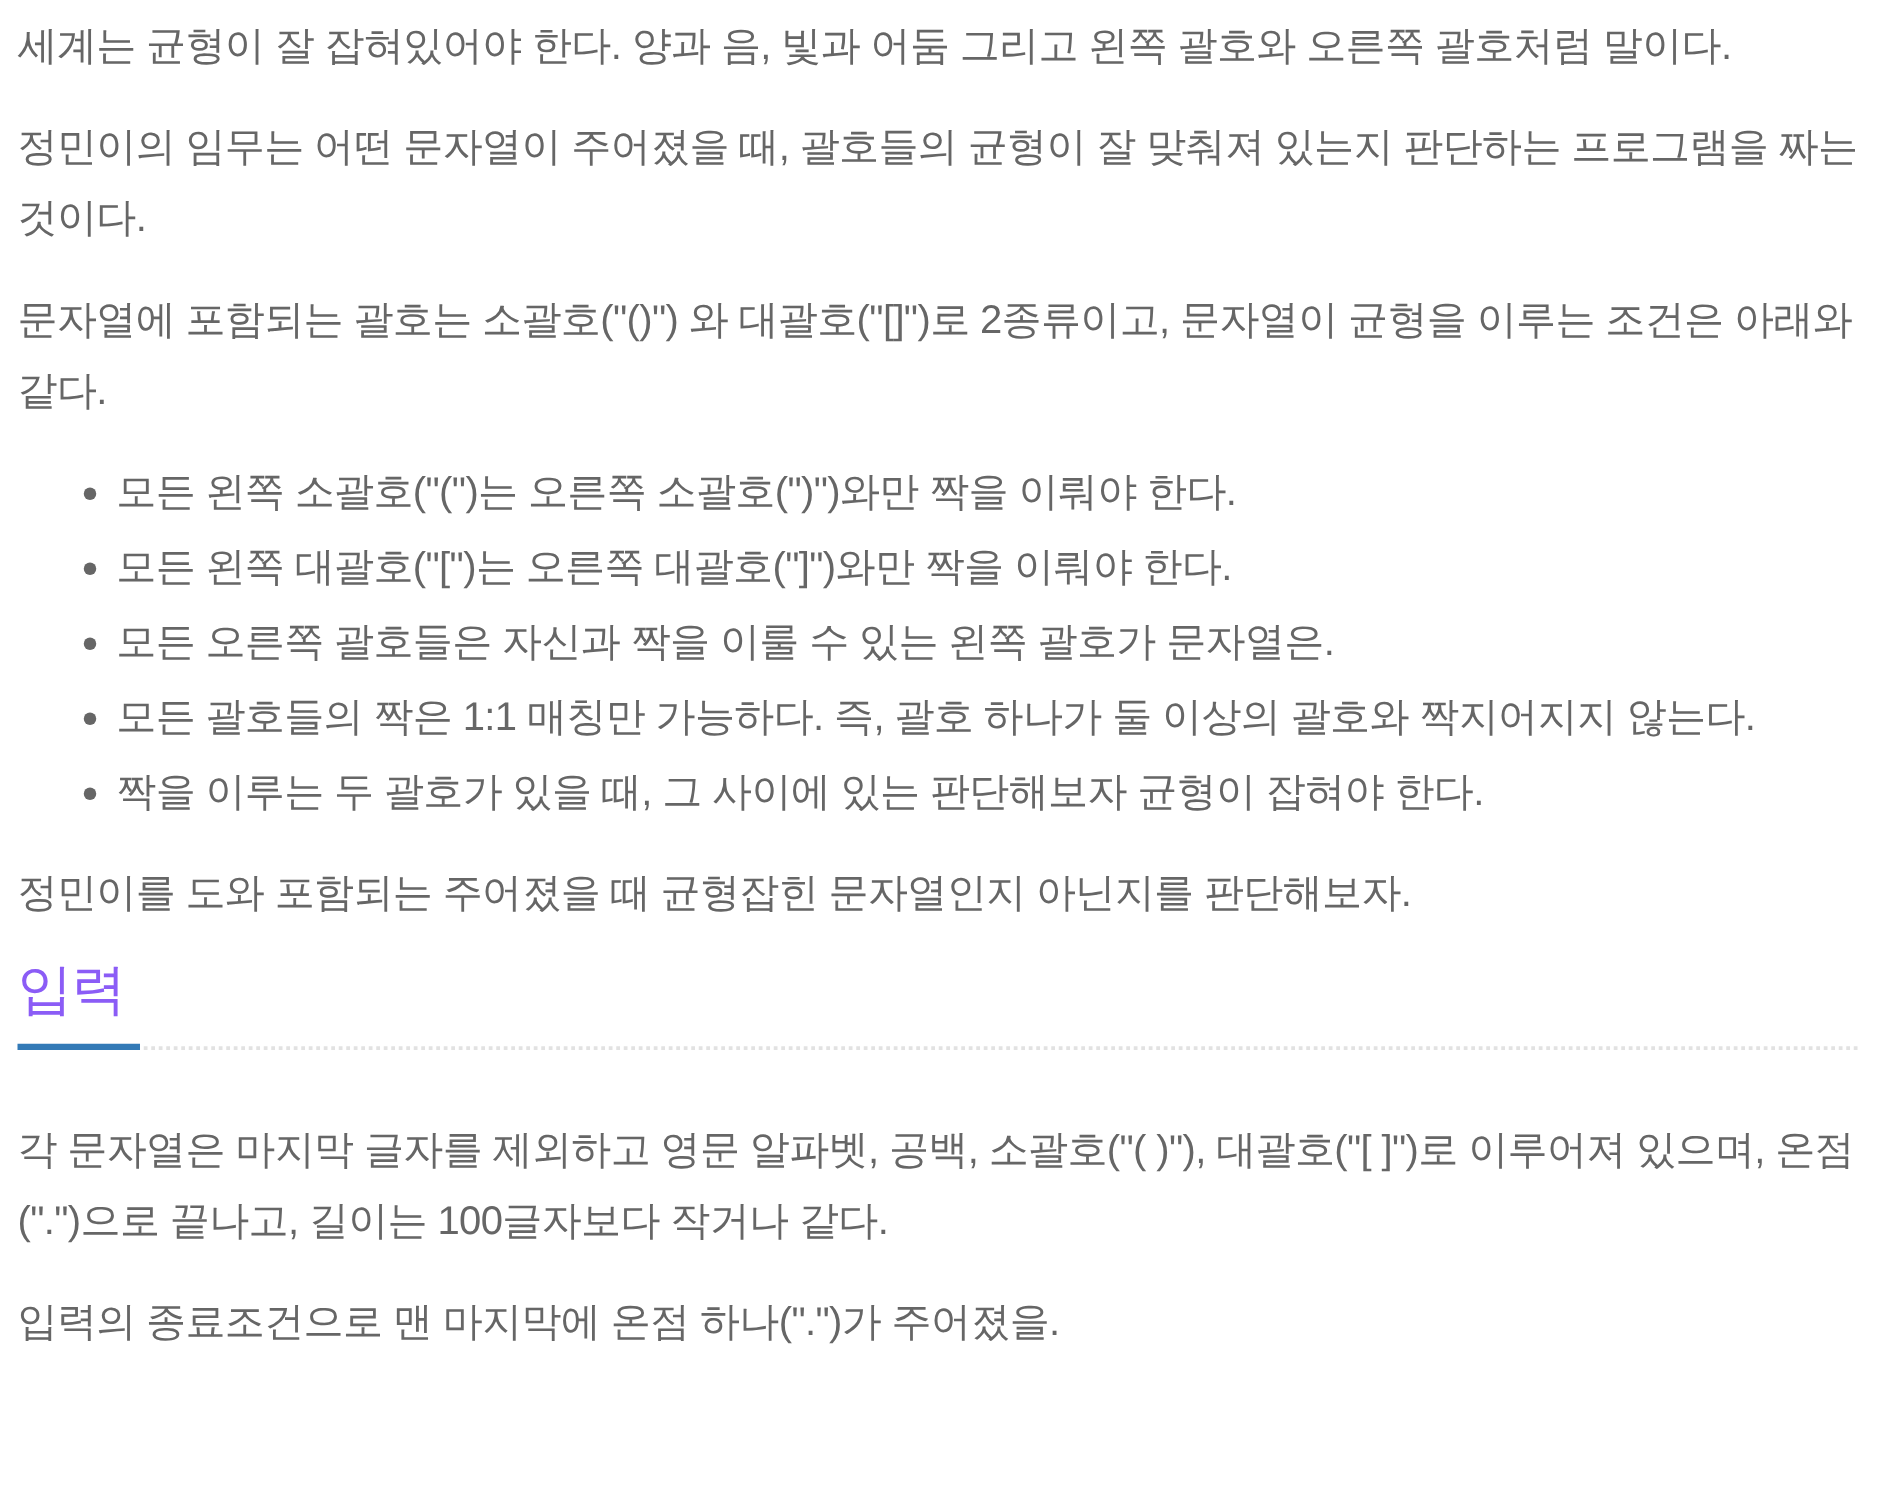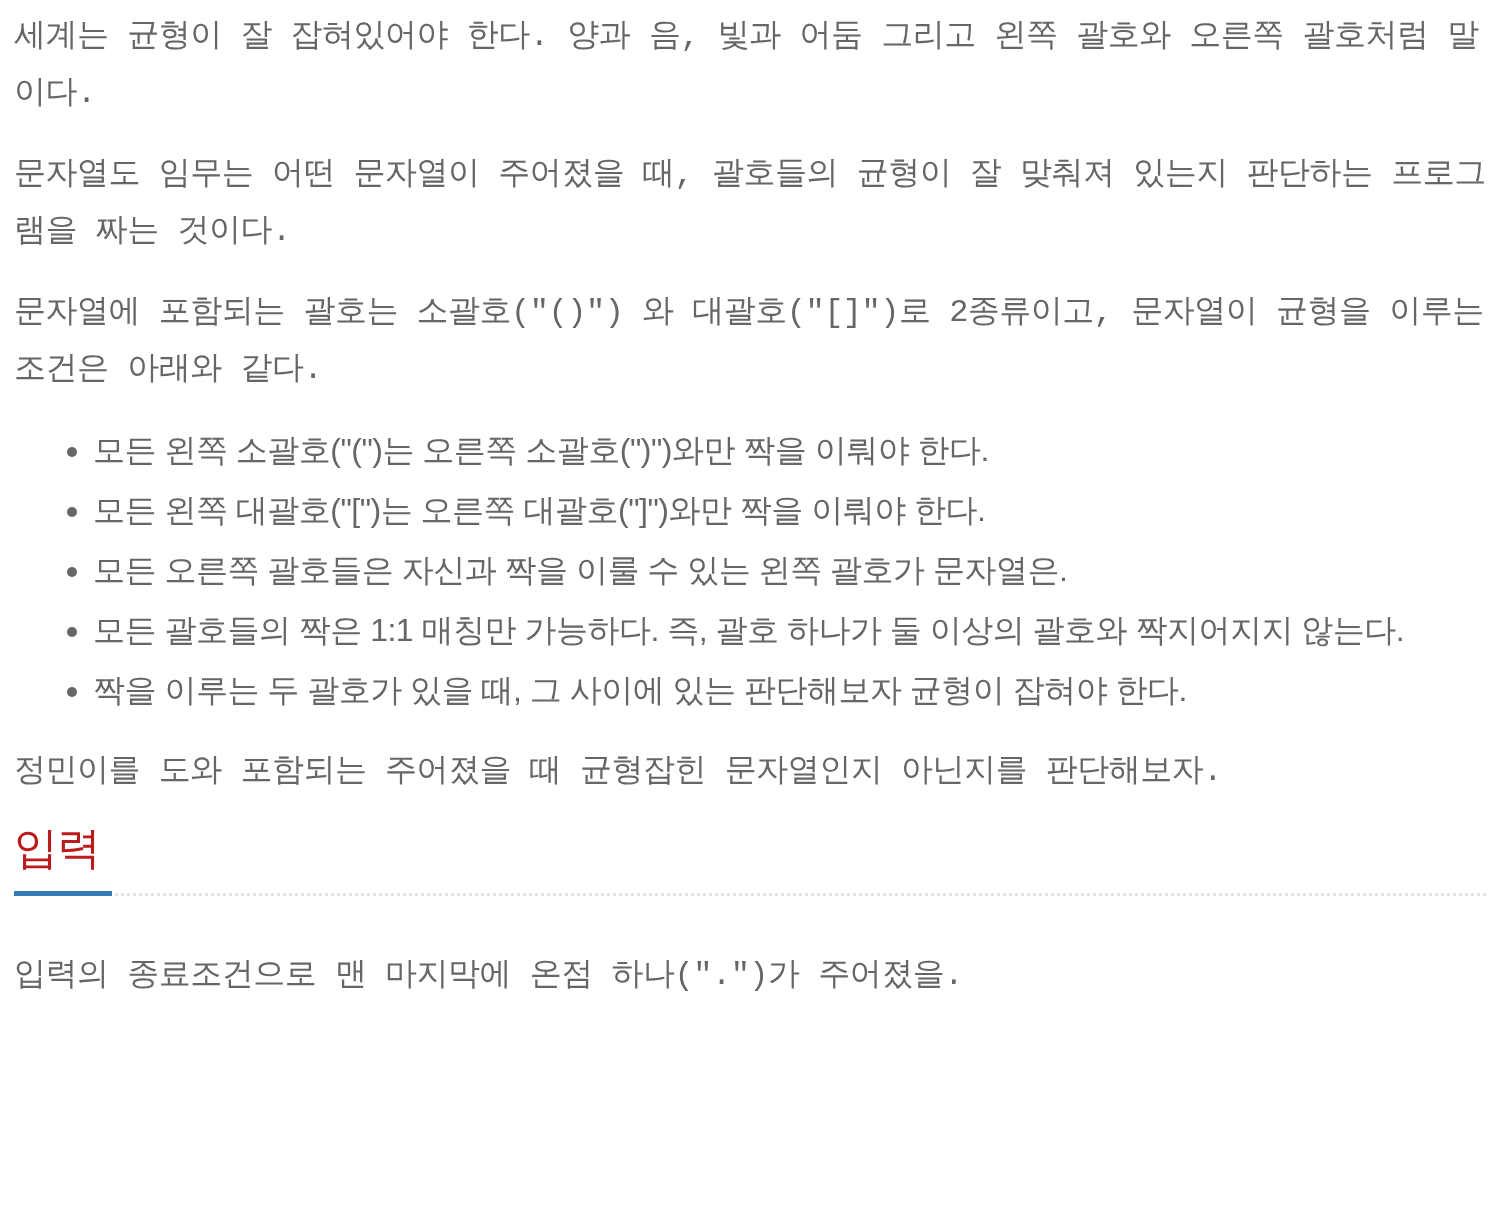--- a/index.html
+++ b/index.html
@@ -17,68 +17,68 @@
     box-sizing: border-box;
     width: 1502px;
     padding: 8px 16px 0 14px;
     font-size: 32px;
     line-height: 57px;
     color: #666666;
     letter-spacing: -0.5px;
   }
   .problem p {
     margin: 0 0 24px 0;
-    font-family: Liberation Mono, monospace;
   }
   .problem ul {
     margin: 0 0 24px 0;
     padding-left: 79px;
     list-style-type: disc;
   }
   .problem li {
     margin: 0 0 3px 0;
   }
   .headline {
     border-bottom: 3px dotted #e2e2e2;
     margin: 0 0 51px 0;
   }
   .headline h2 {
     display: inline-block;
     margin: 0 0 -3px 0;
     padding: 0 12px 19px 0;
     font-size: 44px;
     line-height: 48px;
     font-weight: normal;
-    color: #b91c1c;
+    color: #8b5cf6;
     letter-spacing: -1px;
     border-bottom: 5px solid #337ab7;
   }
 </style>
 </head>
 <body>
 
 <div class="problem">
 
   <section>
     <p>세계는 균형이 잘 잡혀있어야 한다. 양과 음, 빛과 어둠 그리고 왼쪽 괄호와 오른쪽 괄호처럼 말이다.</p>
-    <p>문자열도 임무는 어떤 문자열이 주어졌을 때, 괄호들의 균형이 잘 맞춰져 있는지 판단하는 프로그램을 짜는 것이다.</p>
+    <p>정민이의 임무는 어떤 문자열이 주어졌을 때, 괄호들의 균형이 잘 맞춰져 있는지 판단하는 프로그램을 짜는 것이다.</p>
     <p>문자열에 포함되는 괄호는 소괄호("()") 와 대괄호("[]")로 2종류이고, 문자열이 균형을 이루는 조건은 아래와 같다.</p>
 
     <ul>
       <li>모든 왼쪽 소괄호("(")는 오른쪽 소괄호(")")와만 짝을 이뤄야 한다.</li>
       <li>모든 왼쪽 대괄호("[")는 오른쪽 대괄호("]")와만 짝을 이뤄야 한다.</li>
       <li>모든 오른쪽 괄호들은 자신과 짝을 이룰 수 있는 왼쪽 괄호가 문자열은.</li>
       <li>모든 괄호들의 짝은 1:1 매칭만 가능하다. 즉, 괄호 하나가 둘 이상의 괄호와 짝지어지지 않는다.</li>
       <li>짝을 이루는 두 괄호가 있을 때, 그 사이에 있는 판단해보자 균형이 잡혀야 한다.</li>
     </ul>
 
     <p>정민이를 도와 포함되는 주어졌을 때 균형잡힌 문자열인지 아닌지를 판단해보자.</p>
   </section>
 
   <div class="headline">
     <h2>입력</h2>
   </div>
   <section>
+    <p>각 문자열은 마지막 글자를 제외하고 영문 알파벳, 공백, 소괄호("( )"), 대괄호("[ ]")로 이루어져 있으며, 온점(".")으로 끝나고, 길이는 100글자보다 작거나 같다.</p>
     <p>입력의 종료조건으로 맨 마지막에 온점 하나(".")가 주어졌을.</p>
   </section>
 
 
 </div>
 
 </body></html>

